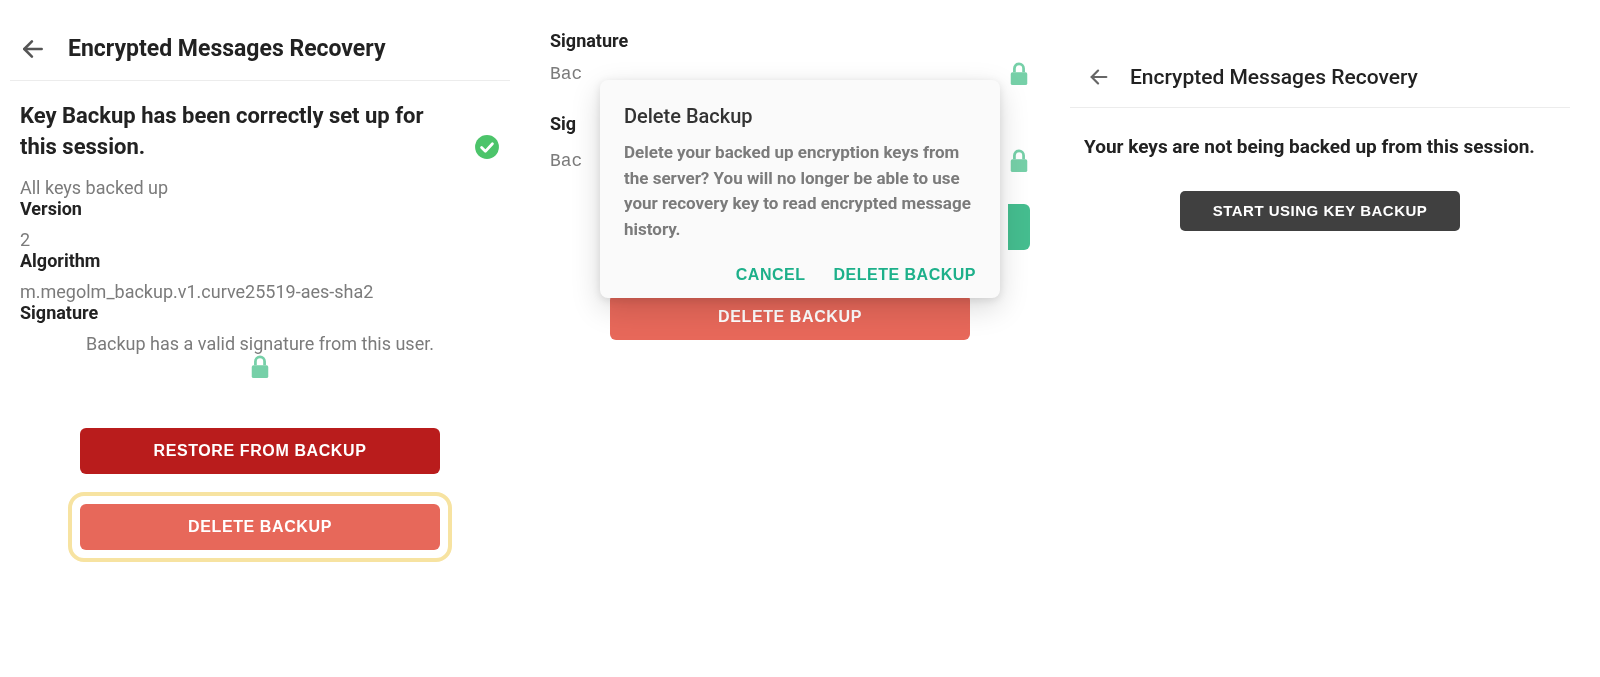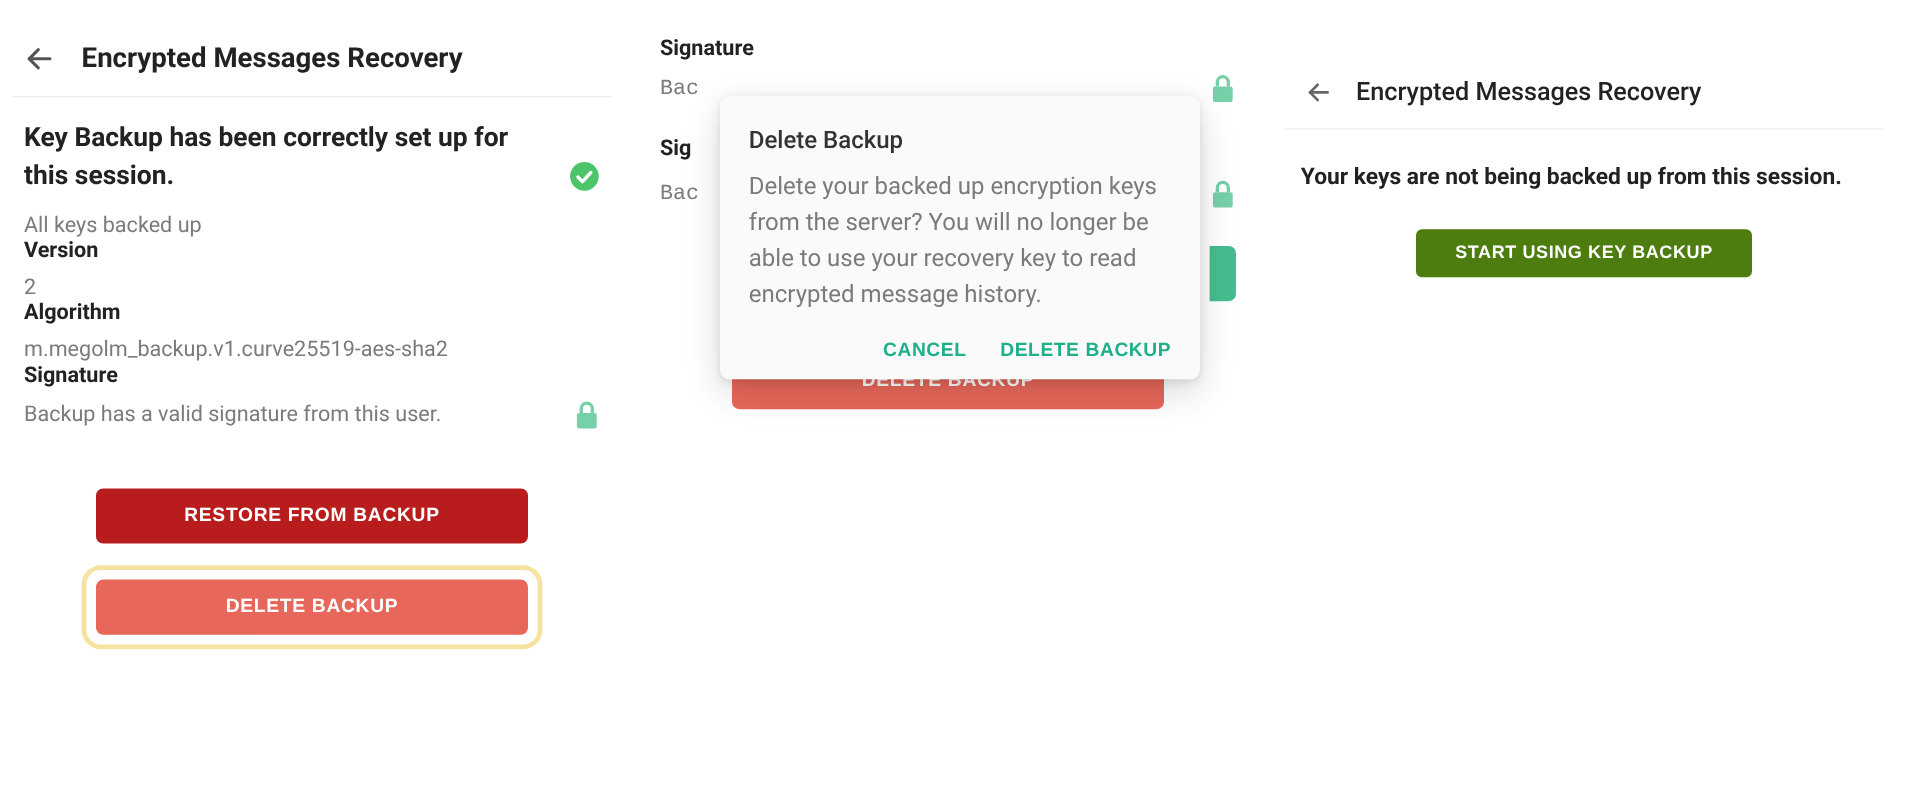--- a/index.html
+++ b/index.html
@@ -30,21 +30,21 @@
     
     .content { padding: 20px 10px; }
 
     
     .status-row { display: flex; align-items: center; gap: 16px; }
     .status-text { flex: 1; font-size: 22px; font-weight: 700; color: #222; line-height: 1.4; }
     .sub-text { font-size: 18px; color: #7b7b7b; margin-top: 14px; }
     .section-label { font-size: 18px; font-weight: 700; color: #222; }
     .section-value { font-size: 18px; color: #7b7b7b; margin-top: 10px; }
 
-    .sig-row { display: flex; align-items: center; justify-content: space-between; margin-top: 10px; }
+    .sig-row { display: flex; align-items: center; justify-content: space-between; margin-top: 10px; flex-direction: column; }
     .sig-text { font-size: 18px; color: #7b7b7b; }
 
     
     .btn-stack { margin-top: 48px; display: flex; flex-direction: column; align-items: center; gap: 18px; }
     .btn {
       width: 360px; height: 46px;
       display: flex; align-items: center; justify-content: center;
       border-radius: 6px;
       font-size: 16px; font-weight: 700; letter-spacing: 0.6px;
       cursor: pointer; border: none;
@@ -74,39 +74,39 @@
       top: 60px;
       left: 60px;
       width: 400px;
       background: #fafafa;
       border-radius: 8px;
       box-shadow: 0 10px 30px rgba(0,0,0,0.15), 0 2px 8px rgba(0,0,0,0.1);
       padding: 24px 24px 14px 24px;
       z-index: 5;
     }
     .dialog-title { font-size: 20px; font-weight: 500; color: #333; }
-    .dialog-body { font-size: 20px; color: #7b7b7b; line-height: 1.5; margin-top: 12px; }
+    .dialog-body { font-size: 17px; color: #7b7b7b; line-height: 1.5; margin-top: 12px; font-weight: bold; }
     .dialog-actions { display: flex; justify-content: flex-end; gap: 28px; margin-top: 24px; }
     .dialog-action {
       background: none; border: none; cursor: pointer;
       font-size: 16px; font-weight: 700; letter-spacing: 0.5px;
       color: #1db08a;
     }
 
     .p2-delete { display: flex; justify-content: center; margin-top: 44px; }
 
     
     .p3-header { display: flex; align-items: center; gap: 20px; padding: 45px 10px 18px 18px; border-bottom: 1px solid #ececec; }
     .p3-header-title { font-size: 21px; font-weight: 500; color: #222; }
     .p3-msg { font-size: 19px; font-weight: 700; color: #222; line-height: 1.4; padding: 26px 14px 0 14px; }
     .p3-btn-wrap { display: flex; justify-content: center; margin-top: 30px; }
     .p3-btn {
       width: 280px; height: 40px;
       display: flex; align-items: center; justify-content: center;
-      background: #4d7c0f; color: #fff;
+      background: #404040; color: #fff;
       border-radius: 5px; border: none; cursor: pointer;
       font-size: 15px; font-weight: 700; letter-spacing: 0.5px;
     }
   </style>
 </head>
 <body>
 
 <div class="panel panel-1">
   <div class="header">
     <span>

